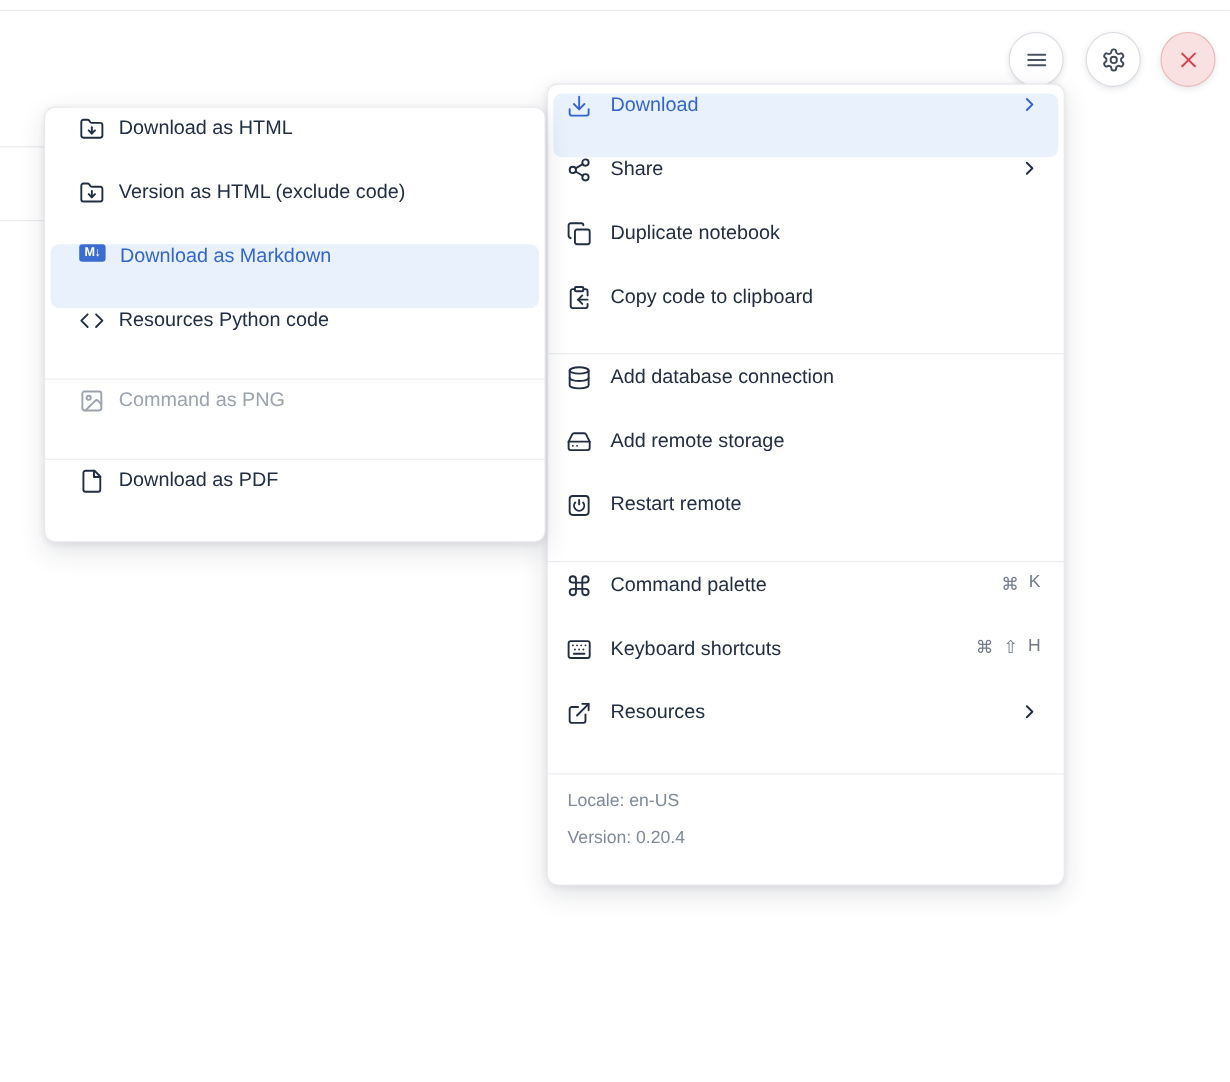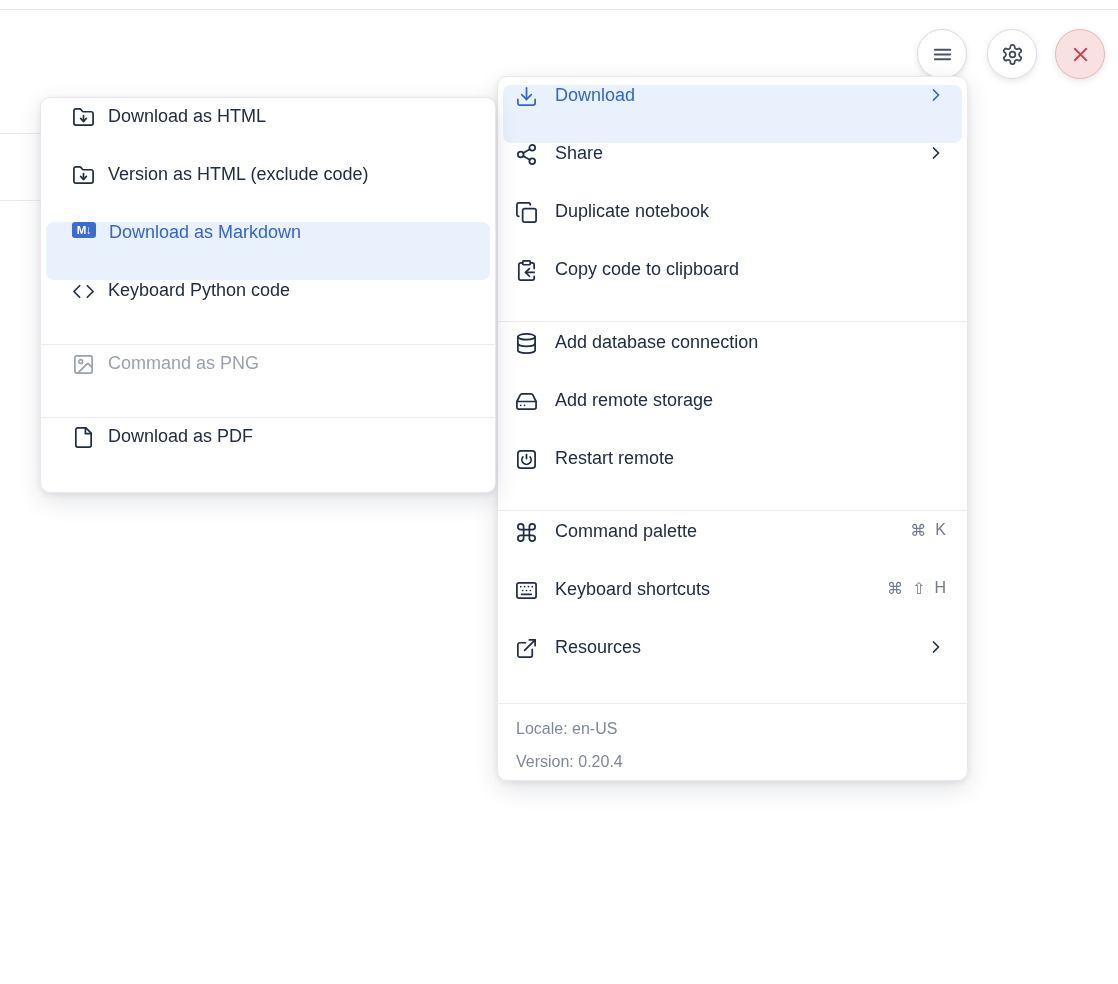--- a/index.html
+++ b/index.html
@@ -42,21 +42,21 @@
   .chev{margin-left:auto;width:20px;height:20px;flex:none;}
   .chev svg{width:20px;height:20px;display:block;stroke:currentColor;fill:none;
     stroke-width:2.1;stroke-linecap:round;stroke-linejoin:round;}
   .shortcut{margin-left:auto;display:flex;gap:9px;color:#717b8c;font-size:16px;}
   .md-badge{
     width:24px;height:16px;flex:none;border-radius:3px;background:#3b6cd1;
     color:#fff;font-size:11.5px;font-weight:bold;letter-spacing:-.5px;
     display:flex;align-items:center;justify-content:center;
   }
   .menu-footer{
-    border-top:1px solid #e9ebef;padding:8px 18px 2px;
+    border-top:1px solid #e9ebef;padding:8px 18px 26px;
     font-size:16px;line-height:33px;color:#7e8899;
   }
 </style>
 </head>
 <body>
 
 <div class="hairline" style="top:9px;left:0;width:1118px;"></div>
 <div class="hairline" style="top:133px;left:0;width:42px;"></div>
 <div class="hairline" style="top:200px;left:0;width:42px;"></div>
 
@@ -261,21 +261,21 @@
       <span class="md-badge">M↓</span>
       <span>Download as Markdown</span>
     </div>
     <div class="item">
       <span class="ic">
         <svg viewBox="0 0 24 24">
             <polyline points="16 18 22 12 16 6"></polyline>
             <polyline points="8 6 2 12 8 18"></polyline>
           </svg>
       </span>
-      <span>Keyboard Python code</span>
+      <span>Resources Python code</span>
     </div>
 
     <div class="sep"></div>
 
     <div class="item disabled">
       <span class="ic">
         <svg viewBox="0 0 24 24">
             <rect x="3" y="3" width="18" height="18" rx="2"></rect>
             <circle cx="9" cy="9" r="2"></circle>
             <path d="m21 15-3.086-3.086a2 2 0 0 0-2.828 0L6 21"></path>

